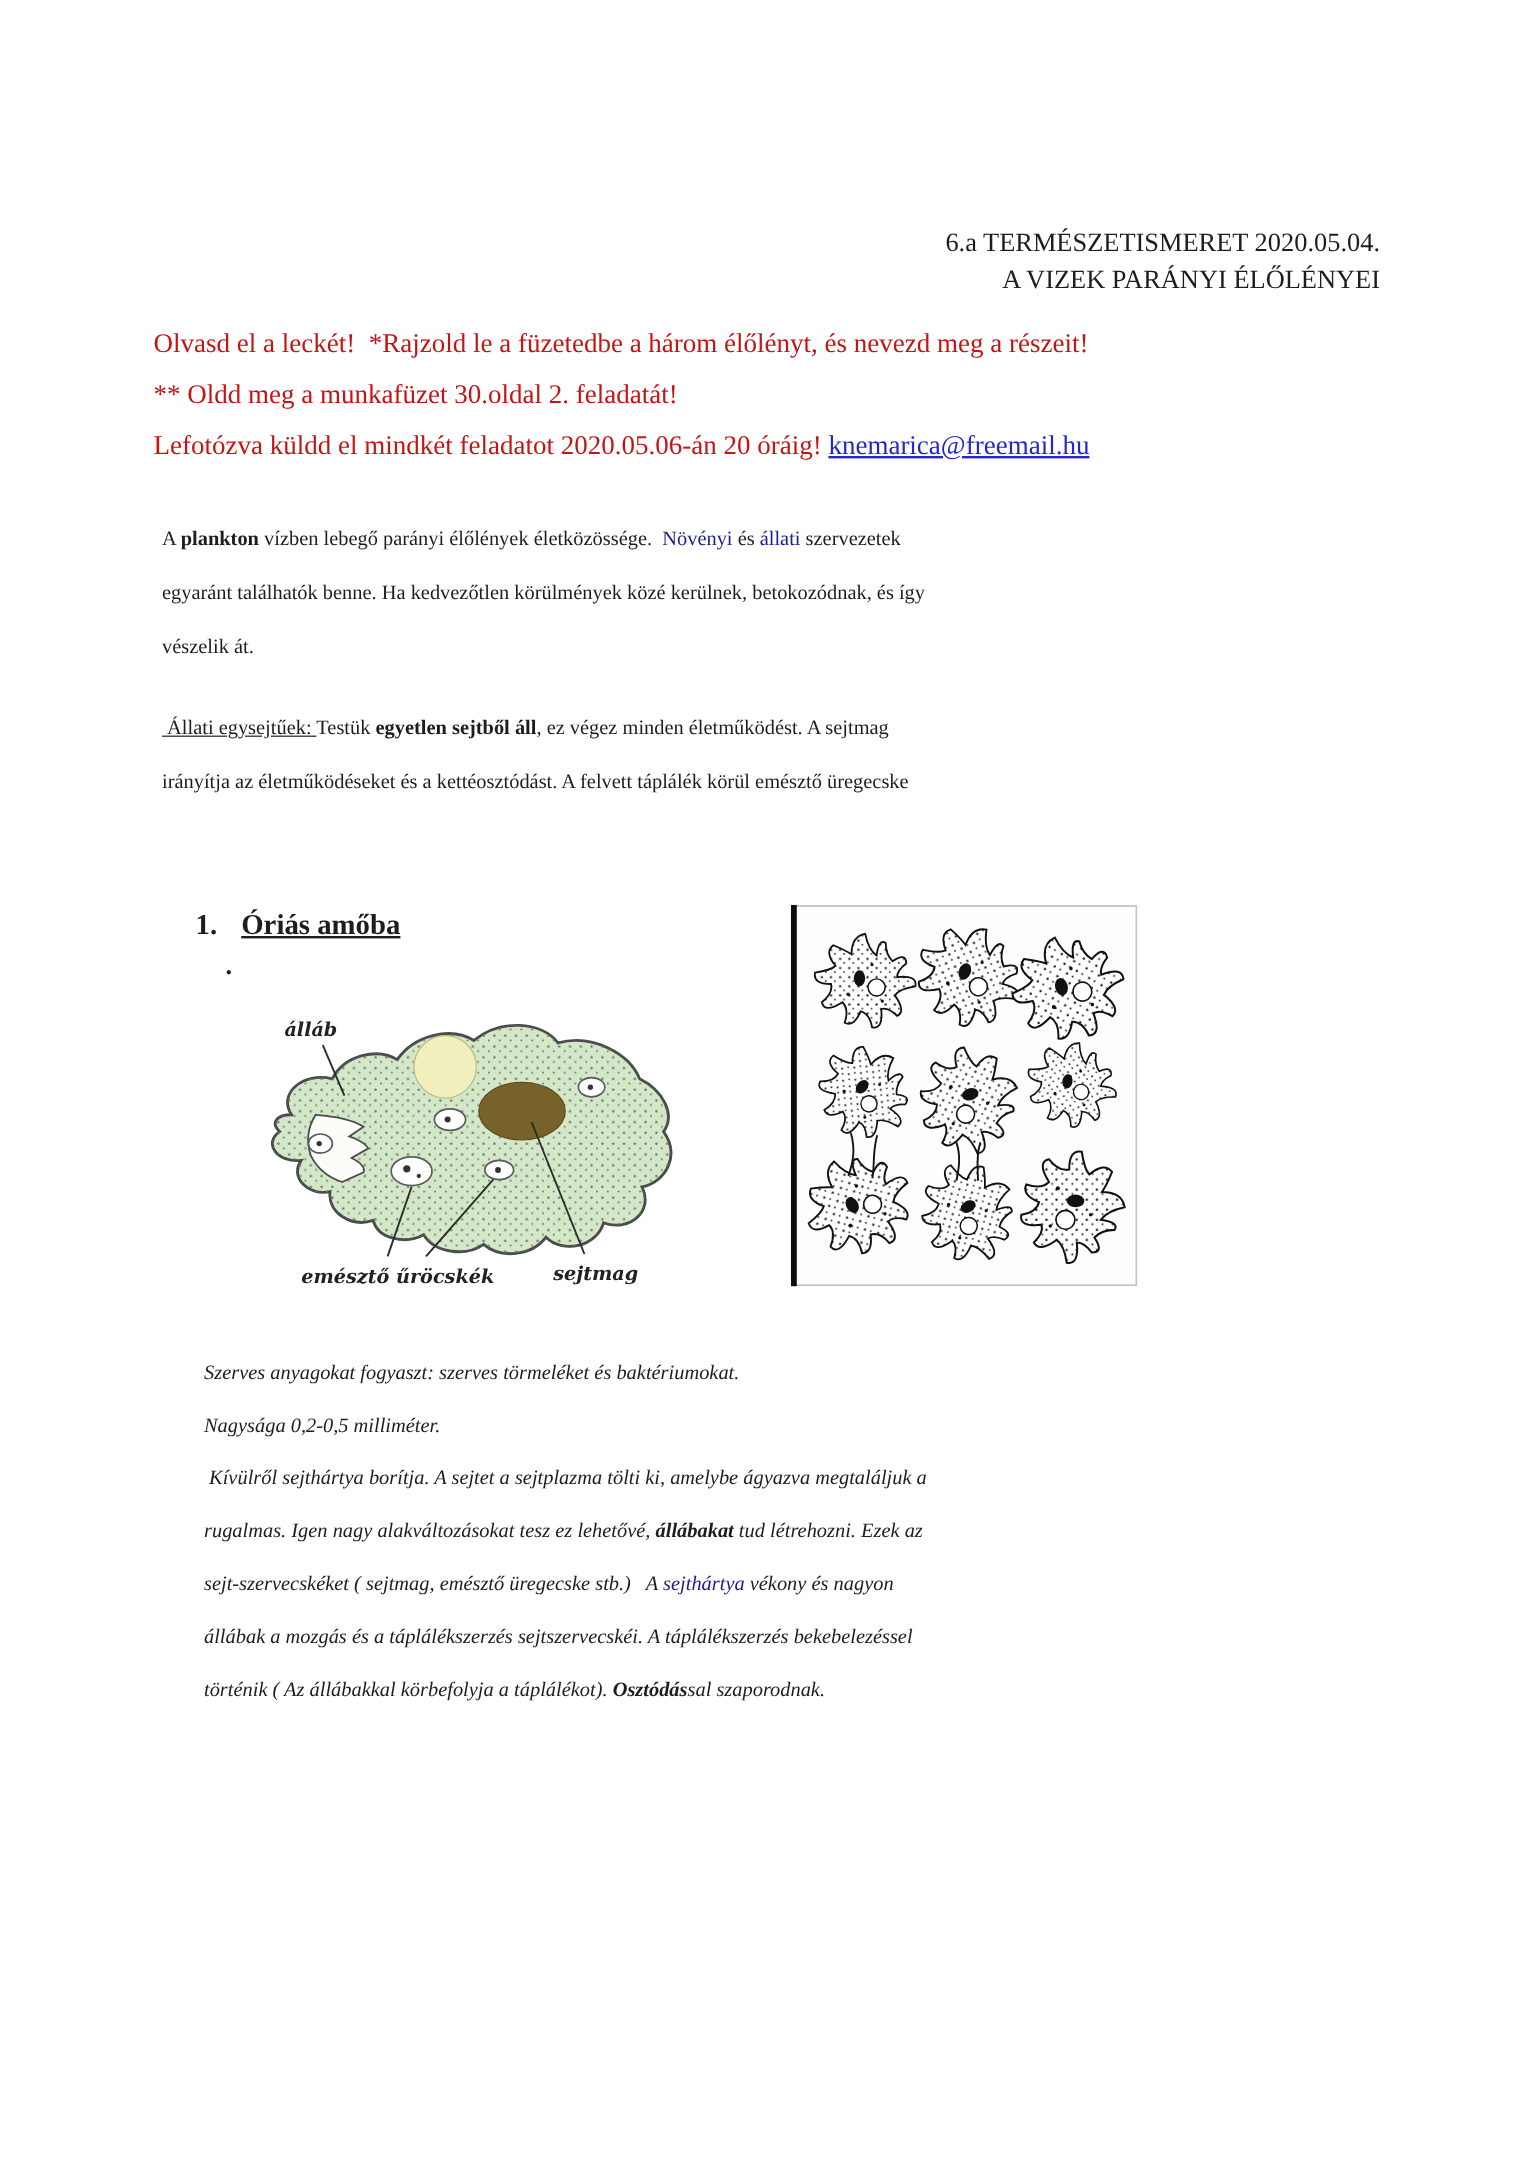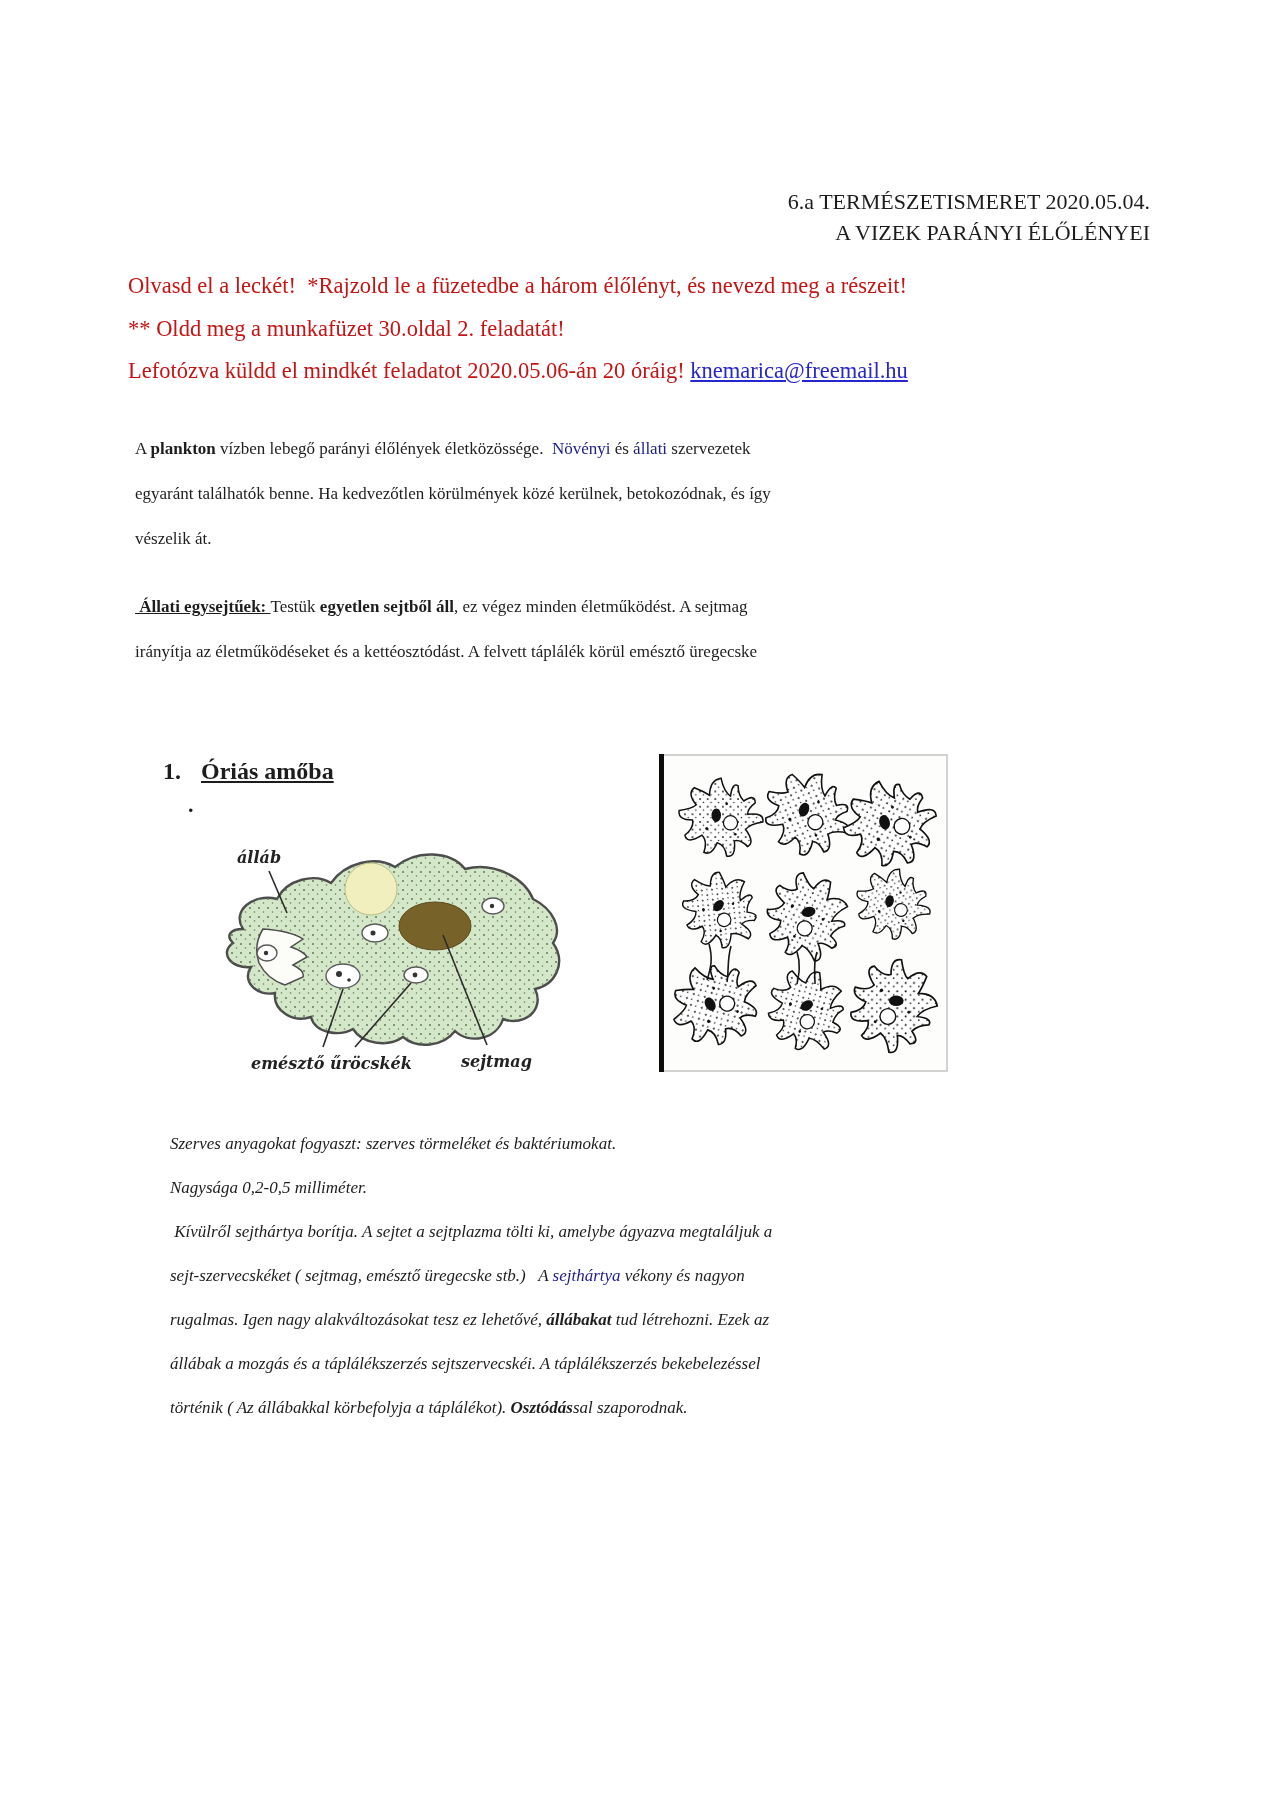--- a/index.html
+++ b/index.html
@@ -15,21 +15,21 @@
   .r1{top:270px;} .r2{top:313px;} .r3{top:355px;}
   .link{color:var(--link_blue,#2626cc);text-decoration:underline;cursor:pointer;}
   .para{position:absolute;left:135px;font-size:17px;}
   .para .line{height:45px;line-height:45px;white-space:pre;}
   .p-plankton{top:426px;}
   .p-unicell{top:584px;}
   .p-details{top:1122px;left:170px;}
   .p-details .line{height:44px;line-height:44px;font-style:italic;}
   .seg-b{font-weight:bold;}
   .seg-blue{color:var(--word_blue,#1d1d8a);}
-  .seg-u{text-decoration:underline;font-weight:bold;}
+  .seg-u{text-decoration:underline;}
   .heading{position:absolute;left:163px;top:755px;font-size:24px;font-weight:bold;line-height:32px;}
   .heading .ht{margin-left:20px;text-decoration:underline;}
   .stray-dot{position:absolute;left:188px;top:792px;font-size:22px;font-weight:bold;}
   .diagram{position:absolute;left:203px;top:833px;}
   .illustration{position:absolute;left:659px;top:754px;}
   .blob{fill:var(--amoeba_green,#d5e7c9);stroke:#4c4c4c;stroke-width:2.4;}
   .notch{fill:#fcfcf8;stroke:#4c4c4c;stroke-width:1.5;}
   .yellowv{fill:var(--vacuole_yellow,#f2efbe);stroke:#b9bd86;stroke-width:1;}
   .nucl{fill:var(--nucleus_brown,#77622a);stroke:#5d4c1e;stroke-width:1;}
   .vac{fill:#ffffff;stroke:#5a5a5a;stroke-width:1.4;}
@@ -135,19 +135,19 @@
     <use href="#am" transform="translate(146,258) scale(0.95) rotate(60)"></use>
     <use href="#am" transform="translate(232,252) scale(1.05) rotate(90)"></use>
     <path class="amline" d="M50,190 C54,204 52,214 48,226 M72,192 C68,206 70,216 68,228"></path>
     <path class="amline" d="M138,198 C142,210 140,220 138,230 M158,198 C154,210 156,220 156,230"></path>
   </svg>
 
   <div class="para p-details">
     <div class="line"><span class="seg-n">Szerves anyagokat fogyaszt: szerves törmeléket és baktériumokat.</span></div>
     <div class="line"><span class="seg-n">Nagysága 0,2-0,5 milliméter.</span></div>
     <div class="line"><span class="seg-n"> Kívülről sejthártya borítja. A sejtet a sejtplazma tölti ki, amelybe ágyazva megtaláljuk a</span></div>
+    <div class="line"><span class="seg-n">rugalmas. Igen nagy alakváltozásokat tesz ez lehetővé, </span><span class="seg-b">állábakat</span><span class="seg-n"> tud létrehozni. Ezek az</span></div>
     <div class="line"><span class="seg-n">sejt-szervecskéket ( sejtmag, emésztő üregecske stb.)   A </span><span class="seg-blue">sejthártya</span><span class="seg-n"> vékony és nagyon</span></div>
-    <div class="line"><span class="seg-n">rugalmas. Igen nagy alakváltozásokat tesz ez lehetővé, </span><span class="seg-b">állábakat</span><span class="seg-n"> tud létrehozni. Ezek az</span></div>
     <div class="line"><span class="seg-n">állábak a mozgás és a táplálékszerzés sejtszervecskéi. A táplálékszerzés bekebelezéssel</span></div>
     <div class="line"><span class="seg-n">történik ( Az állábakkal körbefolyja a táplálékot). </span><span class="seg-b">Osztódás</span><span class="seg-n">sal szaporodnak.</span></div>
   </div>
 
 </div>
 
 </body></html>

